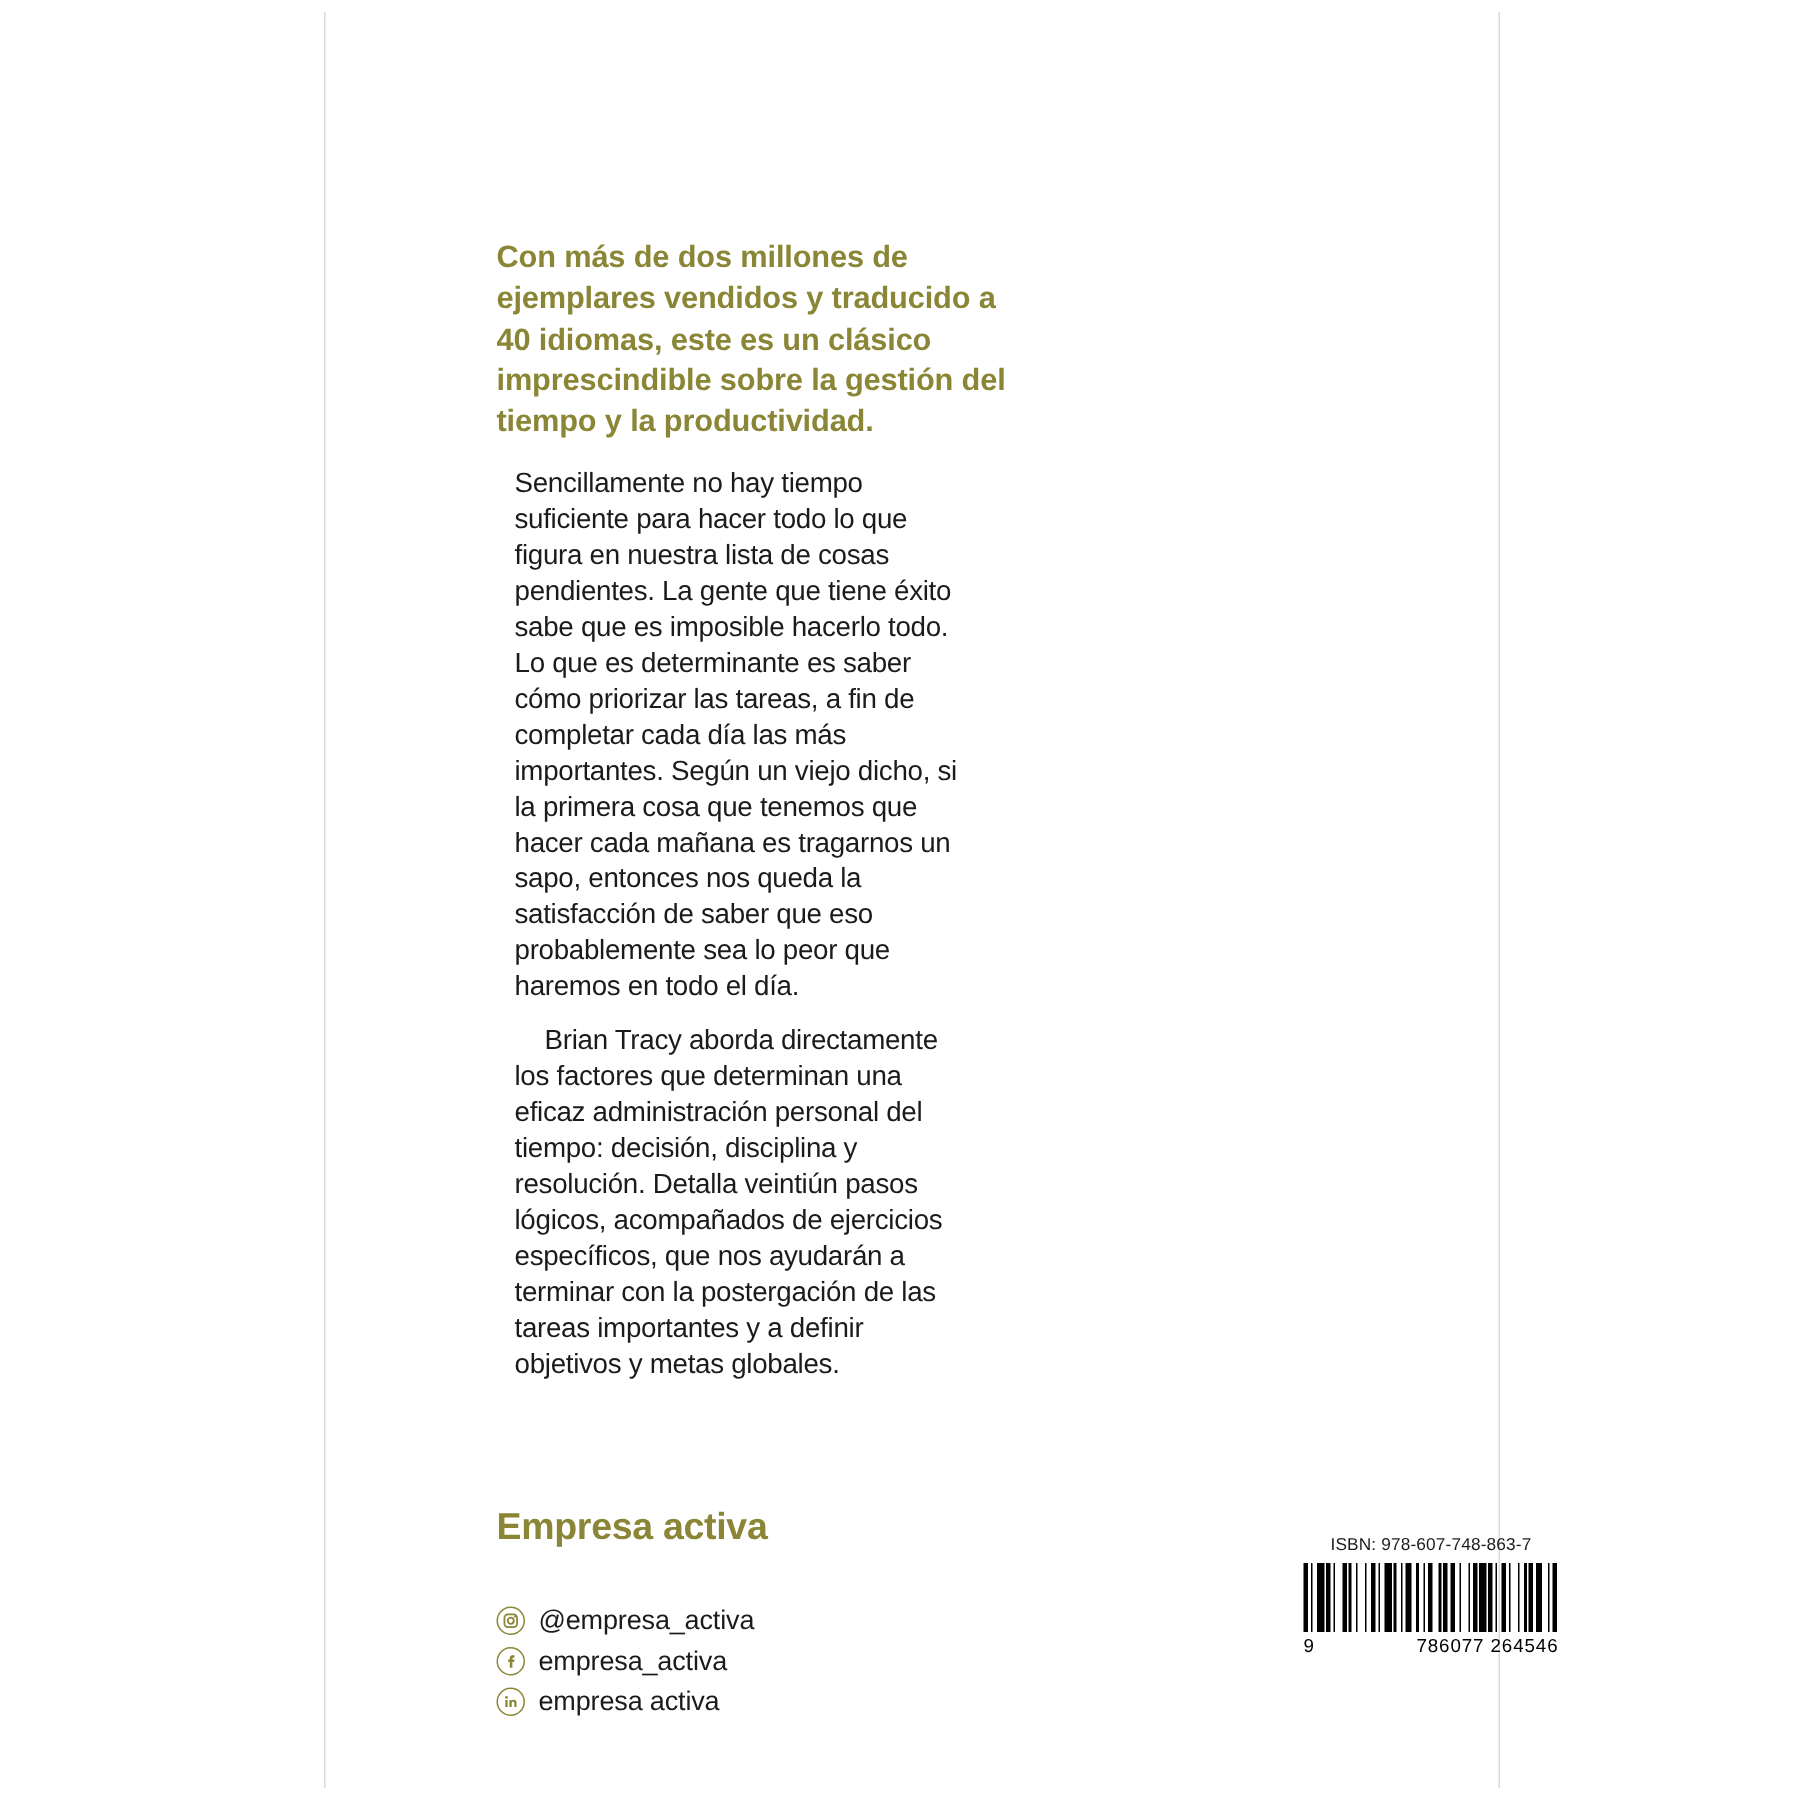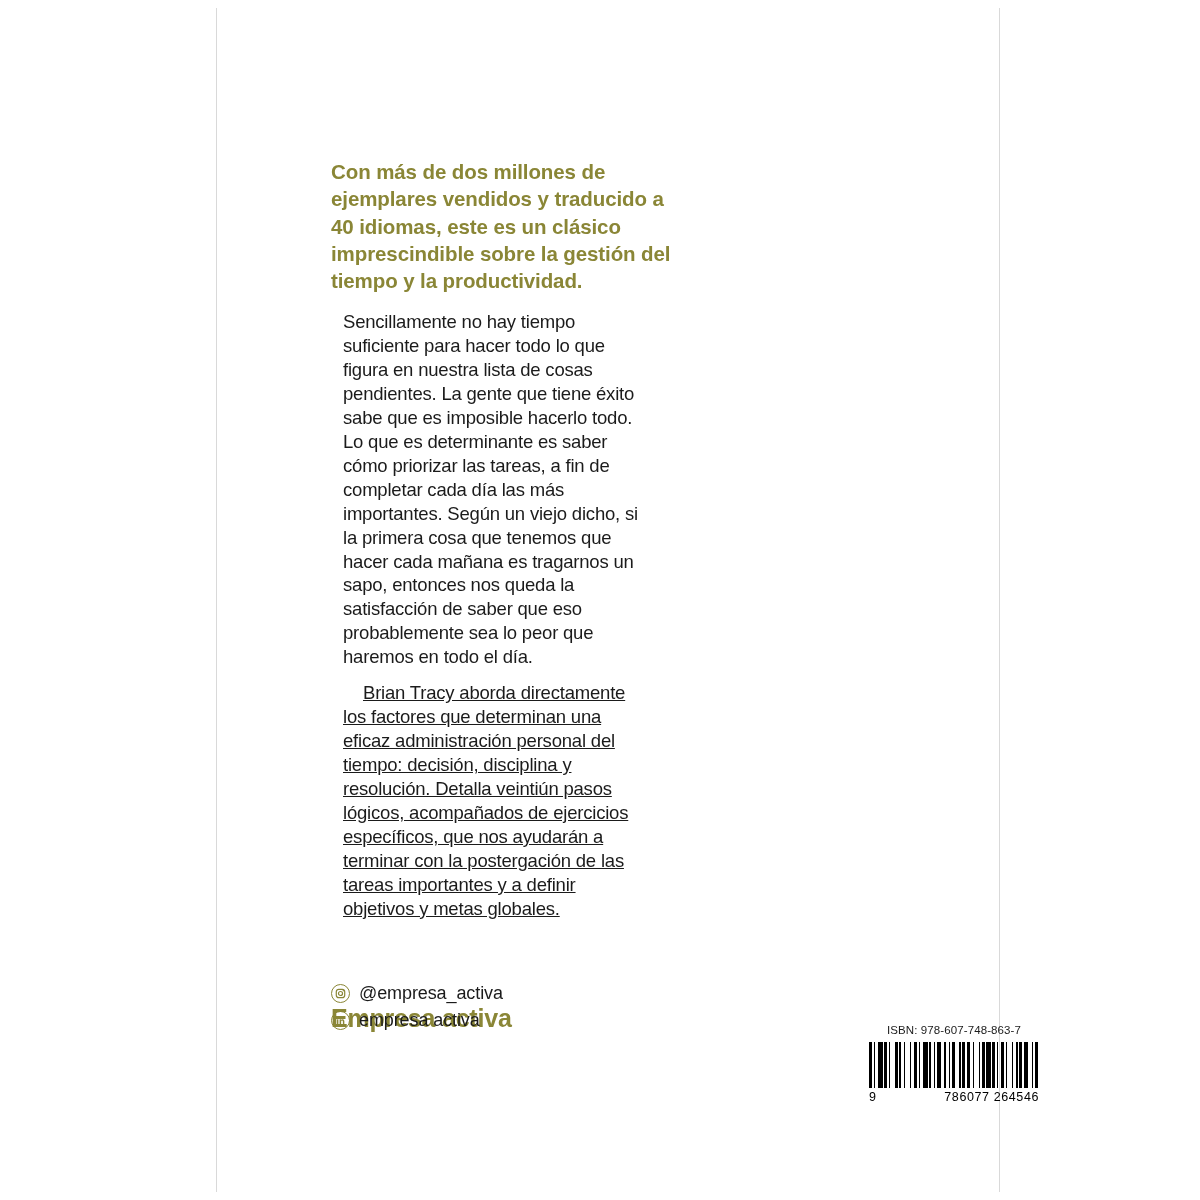--- a/index.html
+++ b/index.html
@@ -58,34 +58,33 @@
     color: #1b1b1b;
     font-size: 18.5px;
     line-height: 1.295;
     letter-spacing: -0.2px;
   }
   .body-copy p {
     margin: 12px;
   }
   .body-copy p.indent {
     text-indent: 20px;
-    text-decoration: underline;
   }
   .publisher {
     position: absolute;
     top: 996px;
     left: 0;
     color: #8a8636;
     font-weight: bold;
     font-size: 25px;
     letter-spacing: -0.2px;
   }
   .socials {
     position: absolute;
-    top: 972px;
+    top: 1059px;
     left: 0;
     width: 320px;
   }
   .social-row {
     display: flex;
     align-items: center;
     height: 27px;
     margin-bottom: 0px;
   }
   .social-icon {
@@ -169,20 +168,28 @@
           <span class="social-icon">
             <svg width="11" height="11" viewBox="0 0 12 12">
               <rect x="1.4" y="1.4" width="9.2" height="9.2" rx="2.6" fill="none" stroke="#8a8636" stroke-width="1.3"></rect>
               <circle cx="6" cy="6" r="2.2" fill="none" stroke="#8a8636" stroke-width="1.3"></circle>
               <circle cx="9.1" cy="2.9" r="0.75" fill="#8a8636"></circle>
             </svg>
           </span>
           <span class="social-label">@empresa_activa</span>
         </div>
 
+        <div class="social-row">
+          <span class="social-icon">
+            <svg width="11" height="11" viewBox="0 0 12 12">
+              <path d="M7.6 3.4h1.1V1.7H7.3c-1.3 0-2 .8-2 2v1.1H4.1v1.7h1.2v4.3h1.9V6.5h1.3l.2-1.7H7.2V4c0-.4.1-.6.4-.6z" fill="#8a8636"></path>
+            </svg>
+          </span>
+          <span class="social-label">empresa_activa</span>
+        </div>
 
         <div class="social-row">
           <span class="social-icon">
             <svg width="11" height="11" viewBox="0 0 12 12">
               <rect x="2.1" y="4.7" width="1.6" height="5.2" fill="#8a8636"></rect>
               <circle cx="2.9" cy="2.8" r="1" fill="#8a8636"></circle>
               <path d="M5 4.7h1.5v.8c.3-.5.9-.9 1.7-.9 1.3 0 2 .8 2 2.3v3h-1.6V7.2c0-.8-.3-1.2-.9-1.2-.6 0-1 .4-1 1.2v2.7H5z" fill="#8a8636"></path>
             </svg>
           </span>
           <span class="social-label">empresa activa</span>

